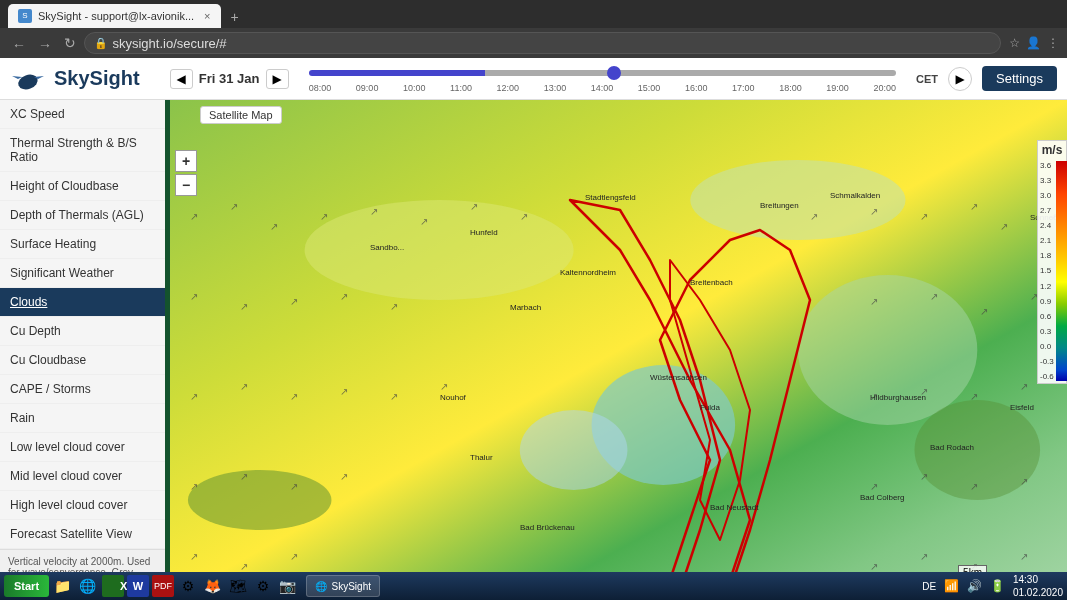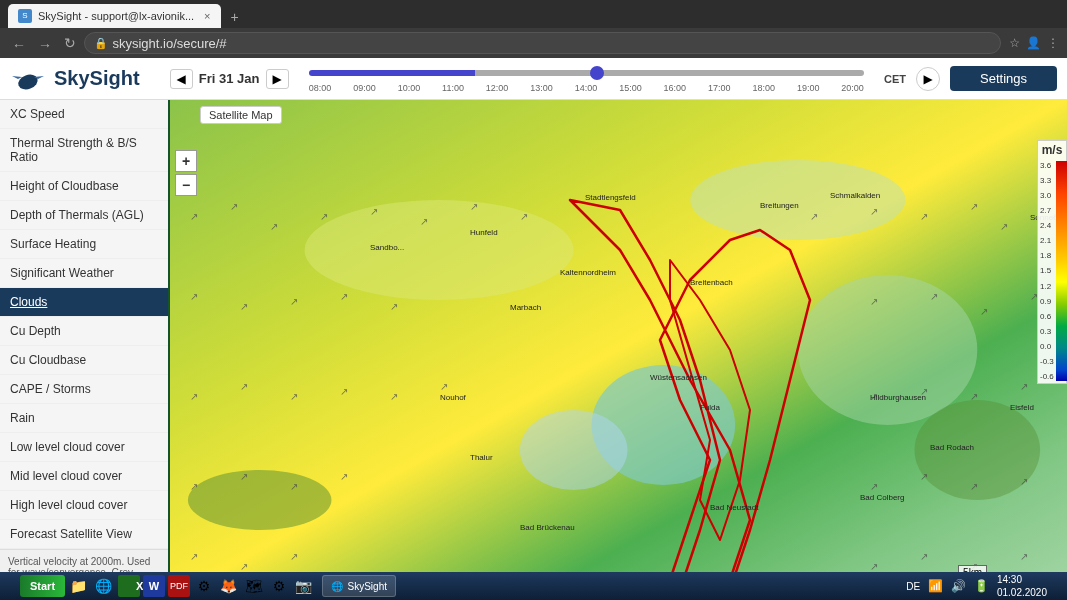--- a/index.html
+++ b/index.html
@@ -99,35 +99,35 @@
     .timeline-labels {
       display: flex;
       width: 100%;
       justify-content: space-between;
       font-size: 9px;
       color: #666;
       margin-top: 2px;
     }
     .tz-label { font-size: 11px; color: #444; font-weight: bold; }
     .play-btn { background: none; border: 1px solid #ccc; border-radius: 50%; width: 24px; height: 24px; cursor: pointer; font-size: 12px; display: flex; align-items: center; justify-content: center; }
-    .settings-btn { background: #1a3a5c; color: white; border: none; border-radius: 4px; padding: 5px 30px; font-size: 13px; cursor: pointer; margin-left: auto; }
+    .settings-btn { background: #1a3a5c; color: white; border: none; border-radius: 4px; padding: 5px 14px; font-size: 13px; cursor: pointer; margin-left: auto; }
 
     
     #content {
       display: flex;
       flex: 1;
       overflow: hidden;
     }
 
     
     #sidebar {
       width: 170px;
       min-width: 170px;
       background: #f5f5f5;
-      border-right: 2px solid #14532d;
+      border-right: 5px solid #14532d;
       overflow-y: auto;
       font-size: 12px;
     }
     .sidebar-item {
       padding: 7px 10px;
       cursor: pointer;
       color: #333;
       border-bottom: 1px solid #eee;
       font-size: 12px;
     }
@@ -500,21 +500,21 @@
       
       <div class="last-update">
         <span>Last update: 3:00pm CET</span>
         &nbsp;&nbsp;&nbsp;&nbsp;&nbsp;&nbsp;&nbsp;&nbsp;&nbsp;&nbsp;&nbsp;&nbsp;&nbsp;&nbsp;&nbsp;&nbsp;&nbsp;&nbsp;&nbsp;&nbsp;&nbsp;&nbsp;&nbsp;&nbsp;
         <span>01.02.2020</span>
       </div>
     </div>
   </div>
 </div>
 
-<div id="taskbar" style="position:fixed;bottom:0;left:0;right:0;height:28px;background:linear-gradient(to bottom,#1e3a5f,#0d1f35);display:flex;align-items:center;padding:0 20px;gap:3px;z-index:9999;">
+<div id="taskbar" style="position:fixed;bottom:0;left:0;right:0;height:28px;background:linear-gradient(to bottom,#1e3a5f,#0d1f35);display:flex;align-items:center;padding:0 4px;gap:3px;z-index:9999;">
   <button style="background:linear-gradient(to right,#1a7a2a,#2ab83a);color:white;border:none;border-radius:3px;padding:1px 10px;font-size:11px;font-weight:bold;cursor:pointer;height:22px;">Start</button>
 
   <div style="width:22px;height:22px;display:flex;align-items:center;justify-content:center;cursor:pointer;">
     <span style="font-size:14px;">📁</span>
   </div>
   <div style="width:22px;height:22px;display:flex;align-items:center;justify-content:center;cursor:pointer;">
     <span style="font-size:14px;">🌐</span>
   </div>
   <div style="width:22px;height:22px;display:flex;align-items:center;justify-content:center;cursor:pointer;background:#1e6c1e;border-radius:2px;">
     <span style="font-size:11px;color:white;font-weight:bold;margin-left:28px;">XL</span>

